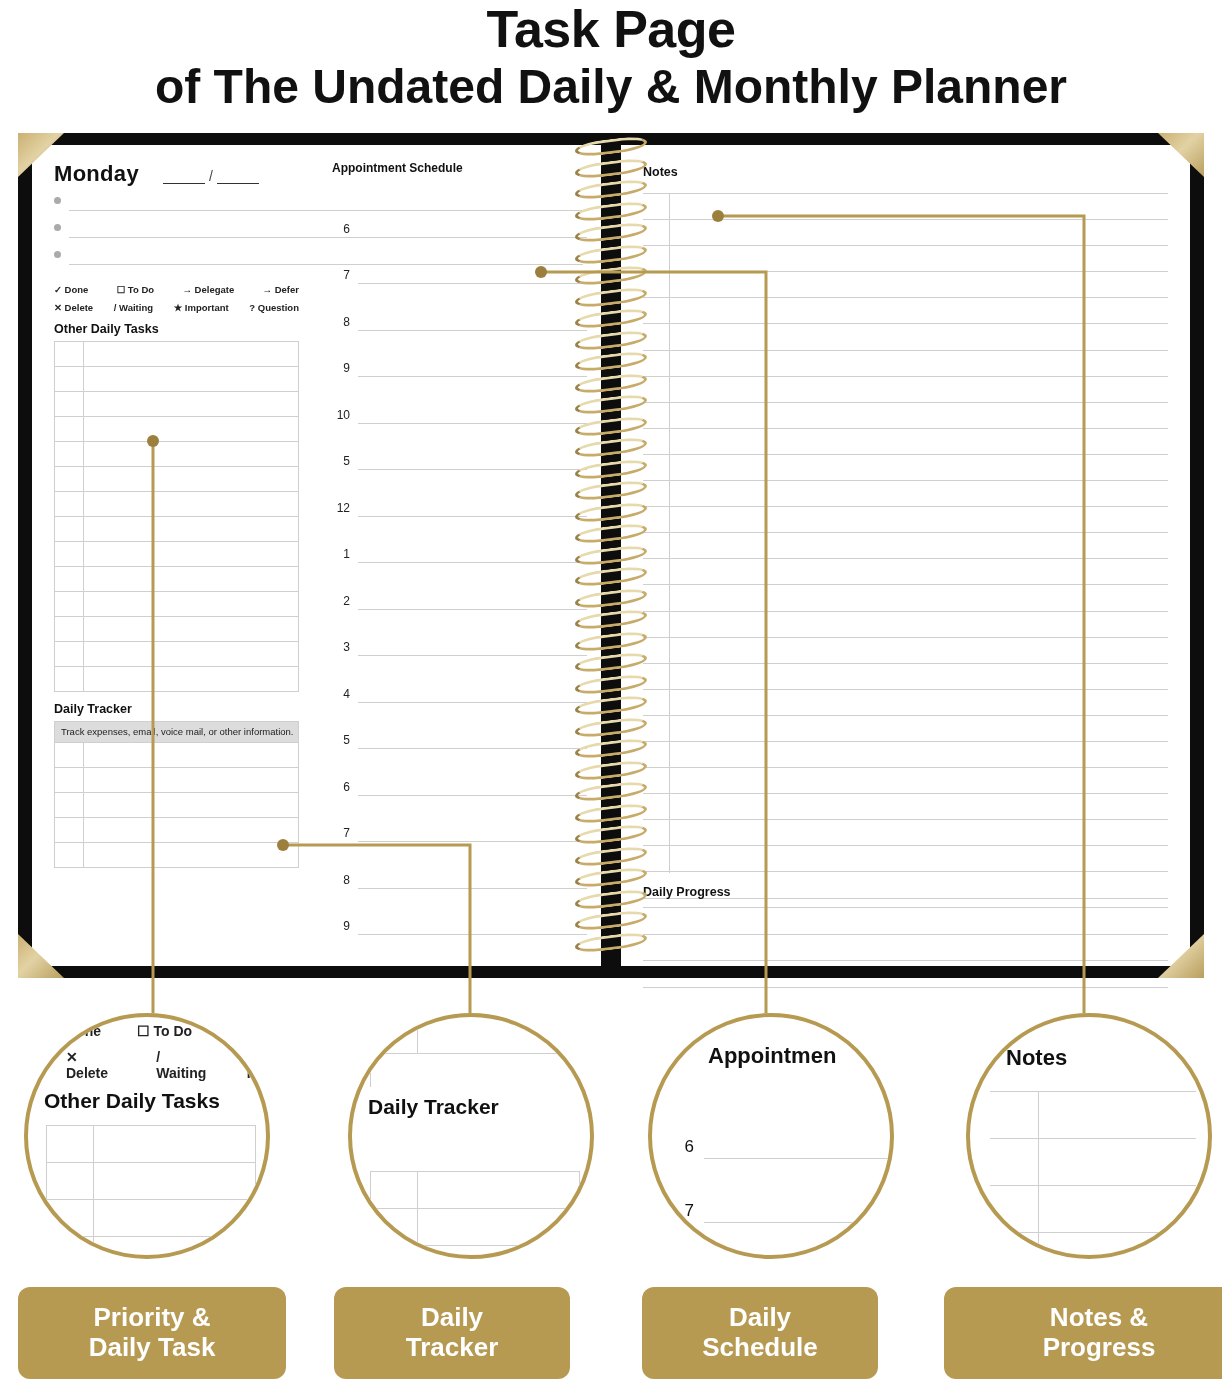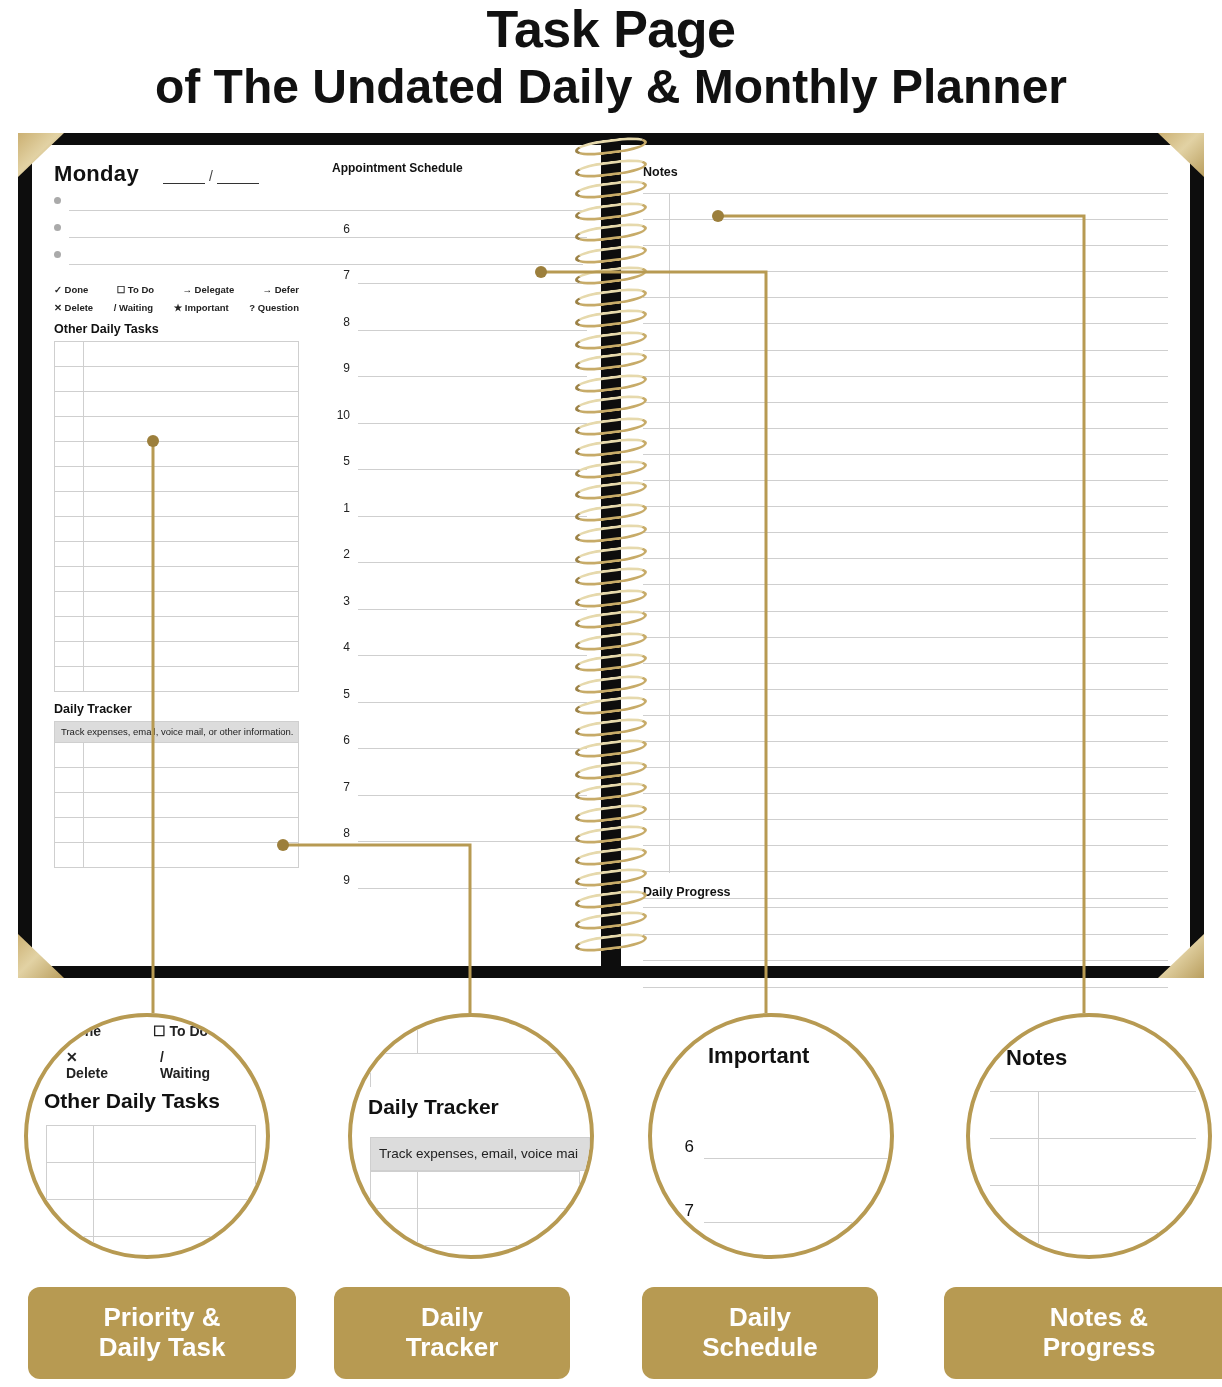--- a/index.html
+++ b/index.html
@@ -267,21 +267,21 @@
   .m4 { left: 966px; top: 1013px; }
 
   .mg-legend {
     position: absolute;
     left: 38px; top: 6px;
     width: 200px;
     font-size: 14px;
     font-weight: bold;
     color: #222;
   }
-  .mg-legend .row { display: flex; gap: 52px; margin-bottom: 10px; }
+  .mg-legend .row { display: flex; gap: 36px; margin-bottom: 10px; }
   .mg-h1 {
     position: absolute;
     left: 16px; top: 72px;
     font-size: 21px; font-weight: bold;
   }
   .mg-grid {
     position: absolute;
     left: 18px; right: 10px;
     top: 108px; bottom: 0;
     border: 1px solid #cfcfcf;
@@ -347,21 +347,21 @@
     font-weight: bold;
     line-height: 1.15;
     display: flex;
     align-items: center;
     justify-content: center;
     text-align: center;
     z-index: 9;
     box-sizing: border-box;
     padding: 0 8px;
   }
-  .t1 { left: 28px;  top: 1287px; }
+  .t1 { left: 18px;  top: 1287px; }
   .t2 { left: 334px; top: 1287px; width: 236px;}
   .t3 { left: 642px; top: 1287px; width: 236px;}
   .t4 { left: 944px; top: 1287px; width: 310px;}
 </style>
 </head>
 <body>
 
 <div class="header">
   <div class="line1">Task Page</div>
   <div class="line2">of The Undated Daily &amp; Monthly Planner</div>
@@ -463,20 +463,24 @@
           <div class="appt-row">
             <div class="appt-hour">9</div>
             <div class="appt-line"></div>
           </div>
           <div class="appt-row">
             <div class="appt-hour">10</div>
             <div class="appt-line"></div>
           </div>
           <div class="appt-row">
             <div class="appt-hour">5</div>
+            <div class="appt-line"></div>
+          </div>
+          <div class="appt-row">
+            <div class="appt-hour">12</div>
             <div class="appt-line"></div>
           </div>
           <div class="appt-row">
             <div class="appt-hour">1</div>
             <div class="appt-line"></div>
           </div>
           <div class="appt-row">
             <div class="appt-hour">2</div>
             <div class="appt-line"></div>
           </div>
@@ -632,32 +636,31 @@
     </div>
   </div>
 </div>
 
 <div class="mag m2">
   <div class="mag-inner">
     <div class="mg-grid" style="top:0;bottom:auto;height:70px;border-top:none;">
       <div class="r"></div>
     </div>
     <div class="mg-h1" style="top:78px;">Daily Tracker</div>
-    <div class="mg-tracker-head">Track expenses, email, voice mai</div>
     <div class="mg-grid" style="top:154px;">
       <div class="r"></div>
       <div class="r"></div>
       <div class="r"></div>
     </div>
   </div>
 </div>
 
 <div class="mag m3">
   <div class="mag-inner">
-    <div class="mg-appt-title">Important</div>
+    <div class="mg-appt-title">Appointmen</div>
     <div class="mg-appt-row" style="top:78px;">
       <div class="h">6</div>
       <div class="l"></div>
     </div>
     <div class="mg-appt-row" style="top:142px;">
       <div class="h">7</div>
       <div class="l"></div>
     </div>
     <div class="mg-appt-row" style="top:206px;">
 

